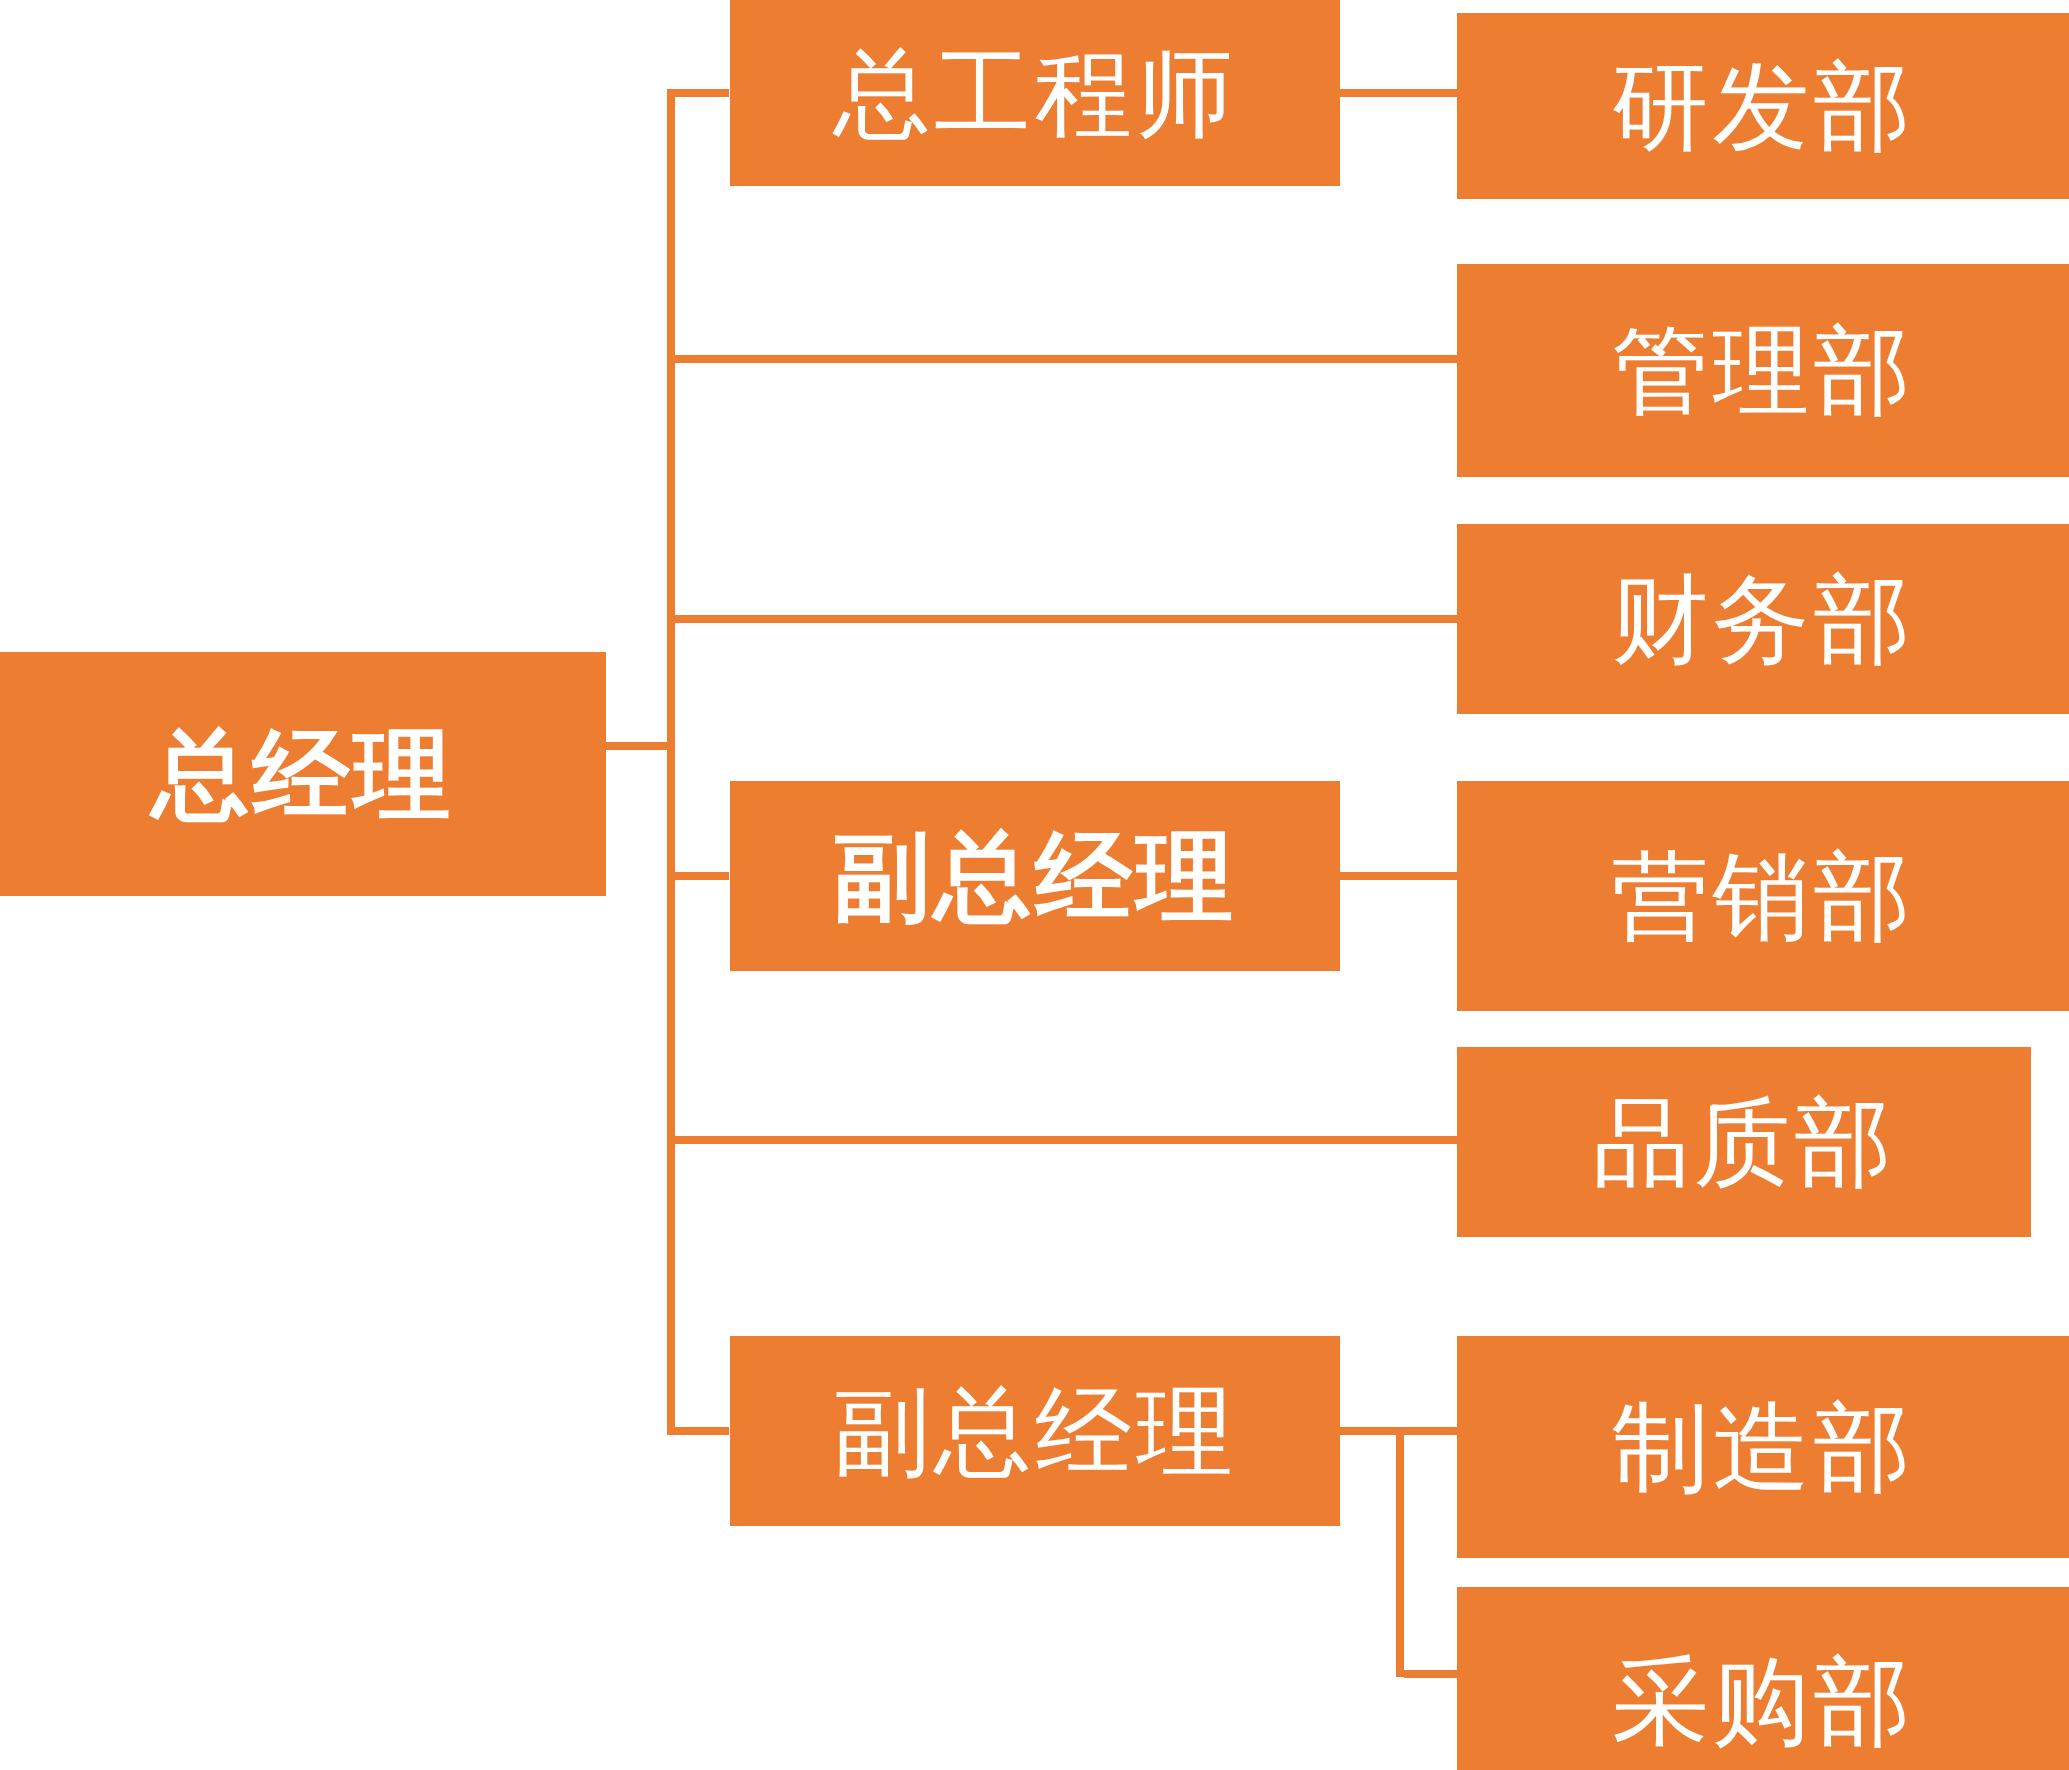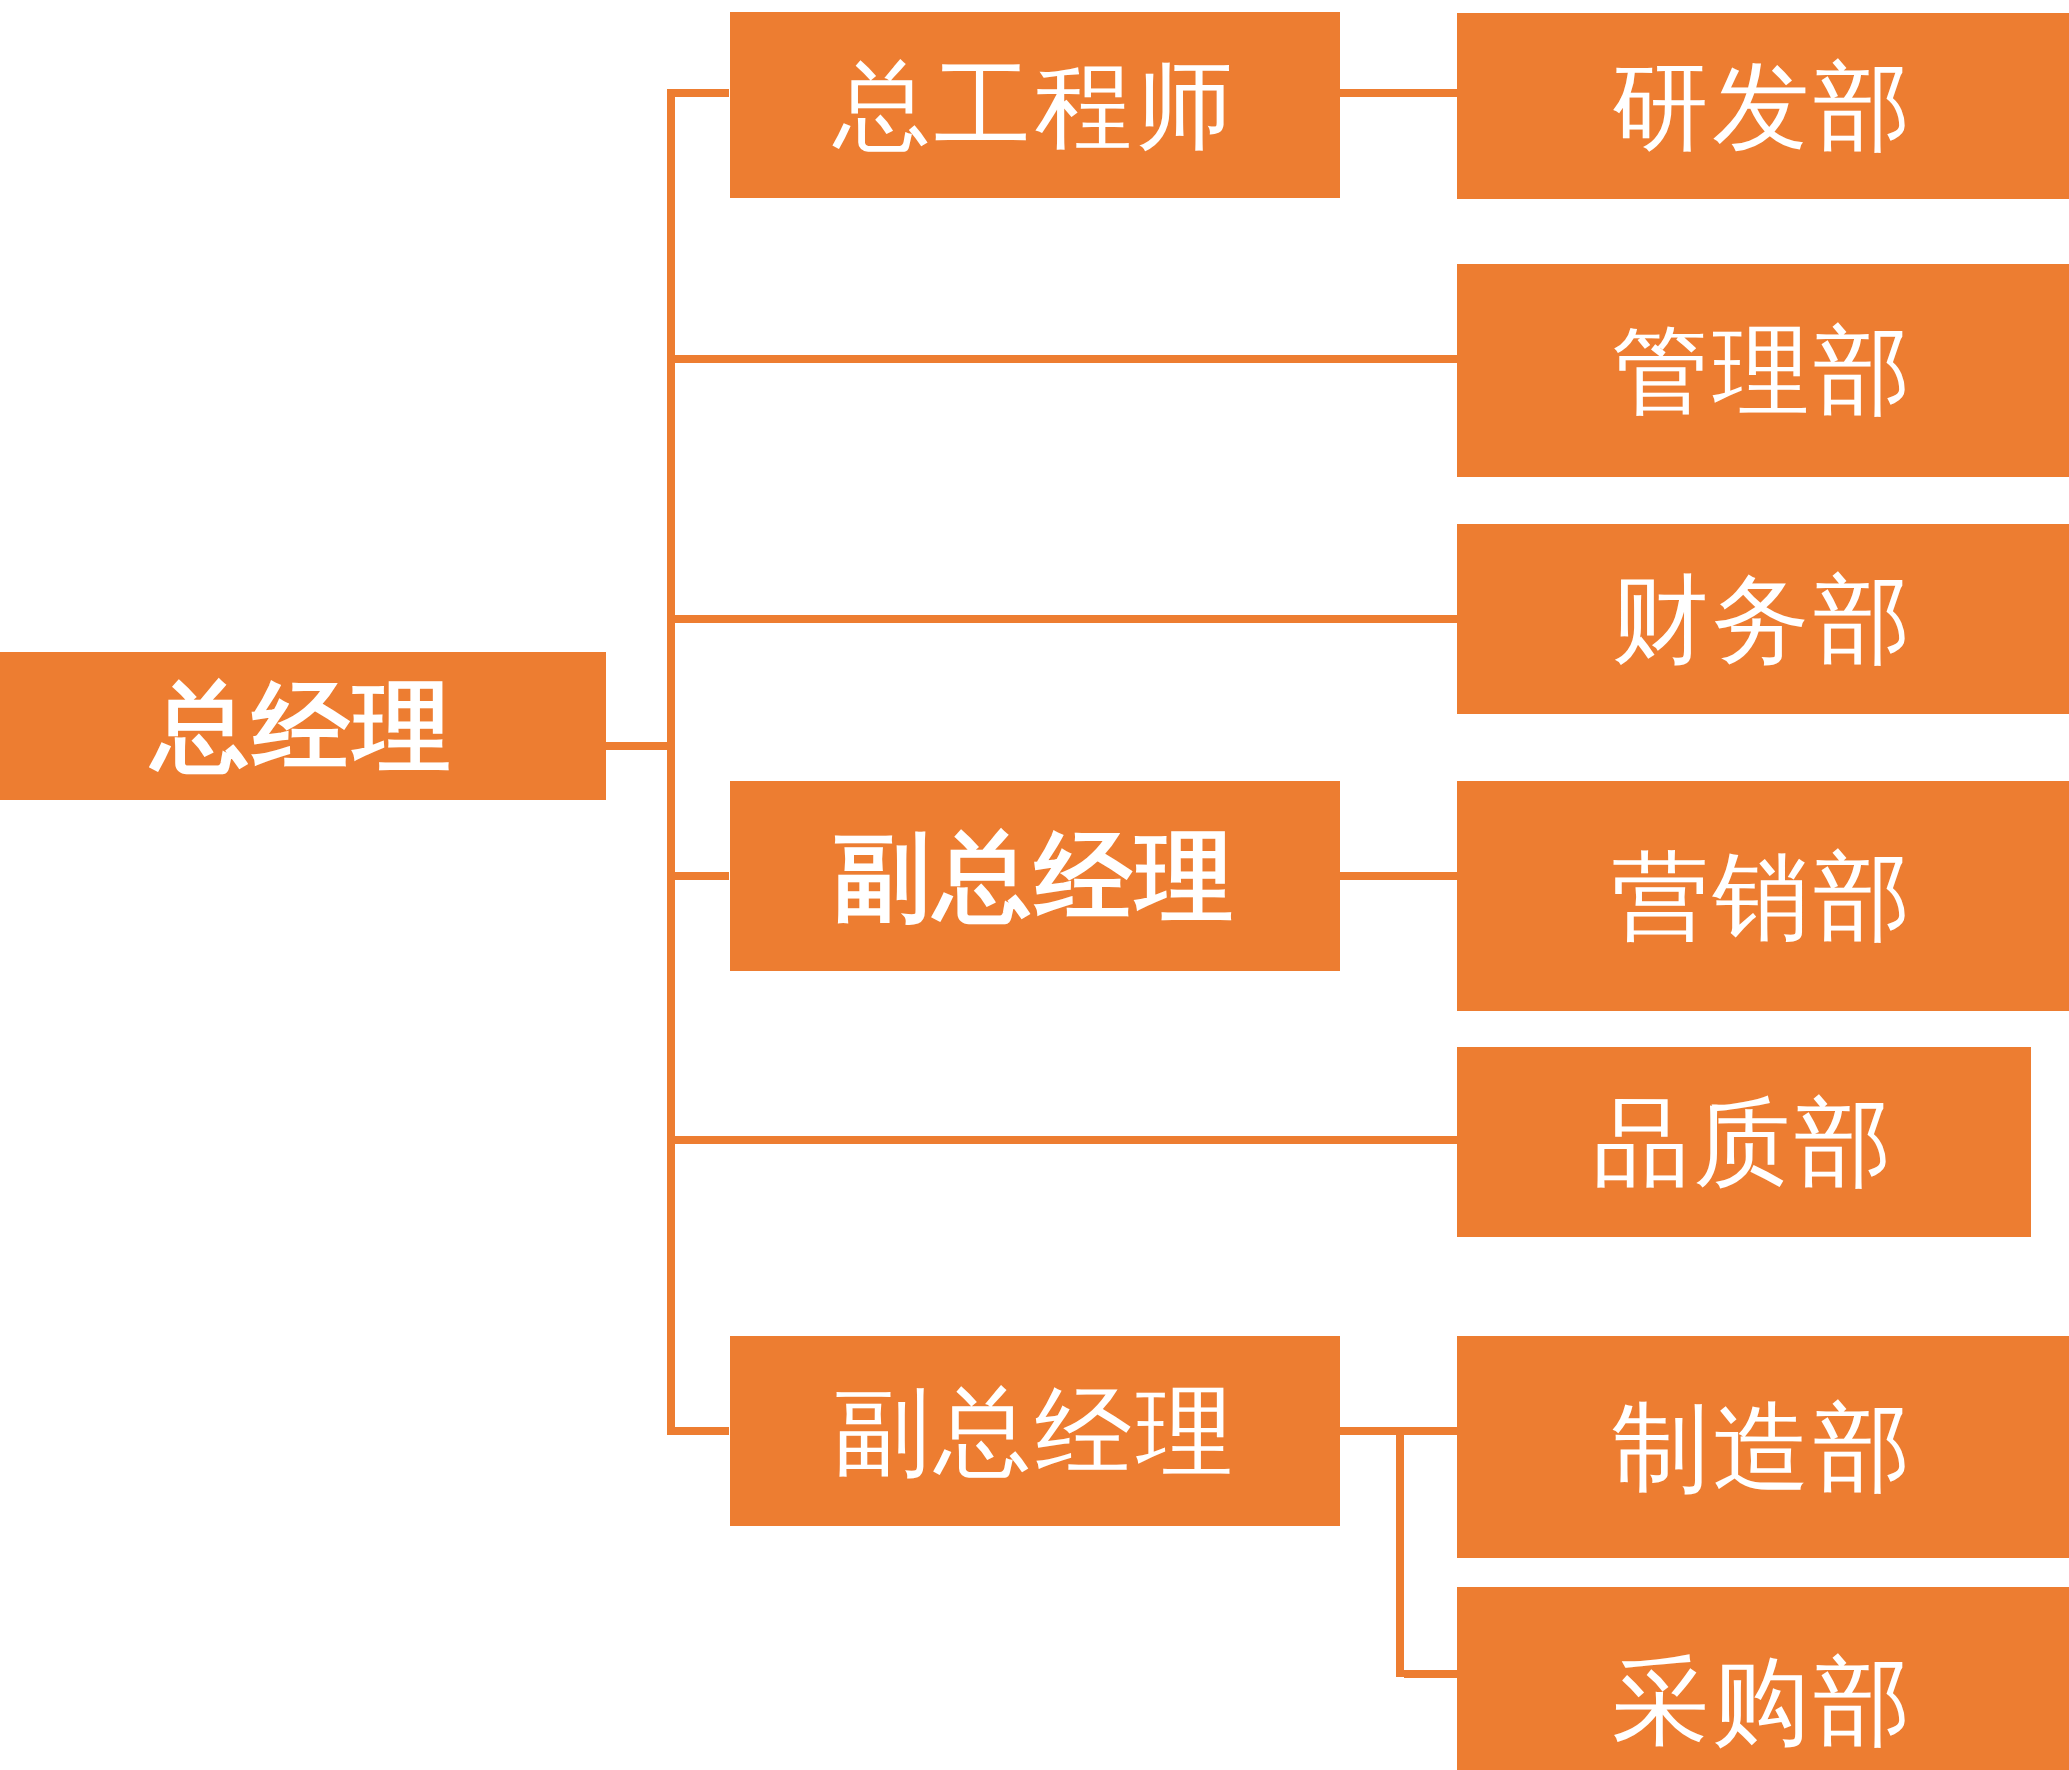--- a/index.html
+++ b/index.html
@@ -42,25 +42,25 @@
   <div class="conn" style="left:674px;top:355px;width:783px;height:7.8px;"></div>
   <div class="conn" style="left:674px;top:615px;width:783px;height:7.8px;"></div>
   <div class="conn" style="left:674px;top:872px;width:55px;height:7.8px;"></div>
   <div class="conn" style="left:1340px;top:872px;width:117px;height:7.8px;"></div>
   <div class="conn" style="left:674px;top:1136px;width:783px;height:7.8px;"></div>
   <div class="conn" style="left:674px;top:1427px;width:55px;height:7.8px;"></div>
   <div class="conn" style="left:1340px;top:1427px;width:117px;height:7.8px;"></div>
   <div class="conn" style="left:1396px;top:1427px;width:7.8px;height:250px;"></div>
   <div class="conn" style="left:1404px;top:1670px;width:53px;height:7.8px;"></div>
 
-  <div class="node" style="left:0px;top:652px;width:606px;height:148px;">
+  <div class="node" style="left:0px;top:652px;width:606px;height:244px;">
     <span class="label bold">总经理</span>
   </div>
 
-  <div class="node" style="left:730px;top:12px;width:610px;height:186px;">
+  <div class="node" style="left:730px;top:0px;width:610px;height:186px;">
     <span class="label">总工程师</span>
   </div>
   <div class="node" style="left:730px;top:781px;width:610px;height:190px;">
     <span class="label bold">副总经理</span>
   </div>
   <div class="node" style="left:730px;top:1336px;width:610px;height:190px;">
     <span class="label">副总经理</span>
   </div>
 
   <div class="node" style="left:1457px;top:13px;width:612px;height:186px;">

